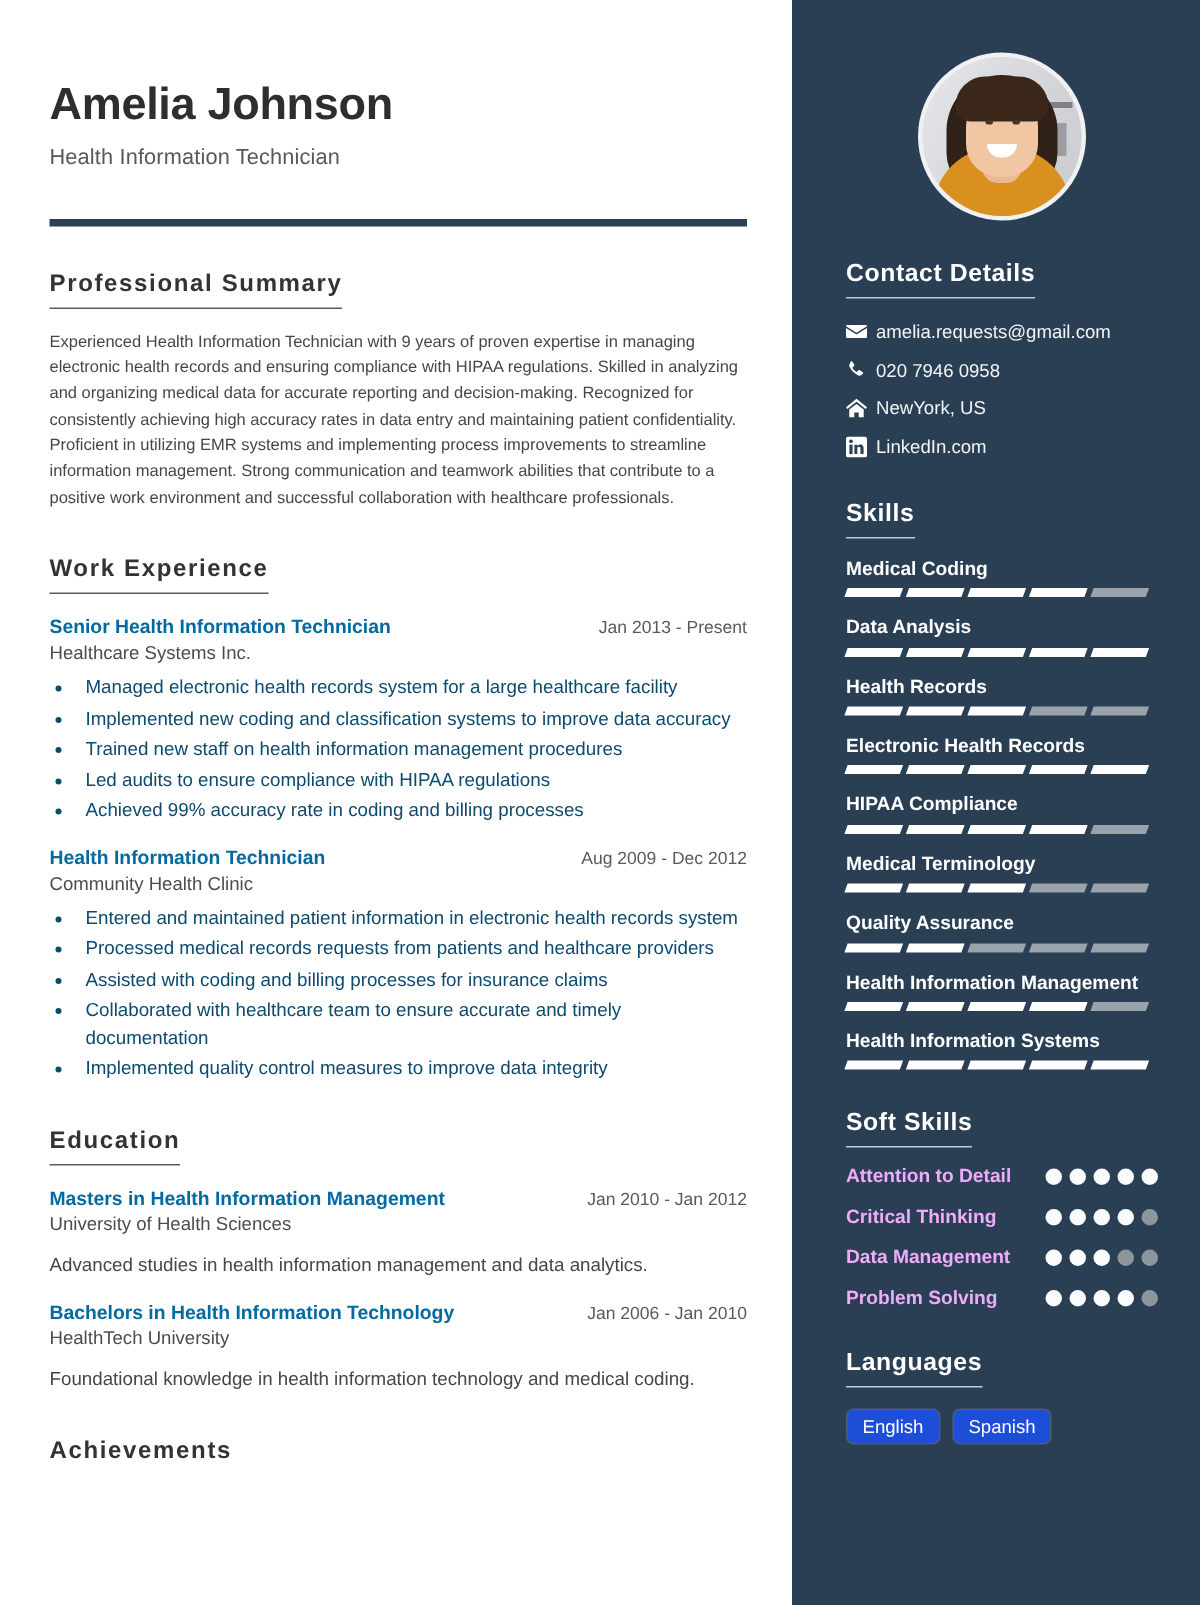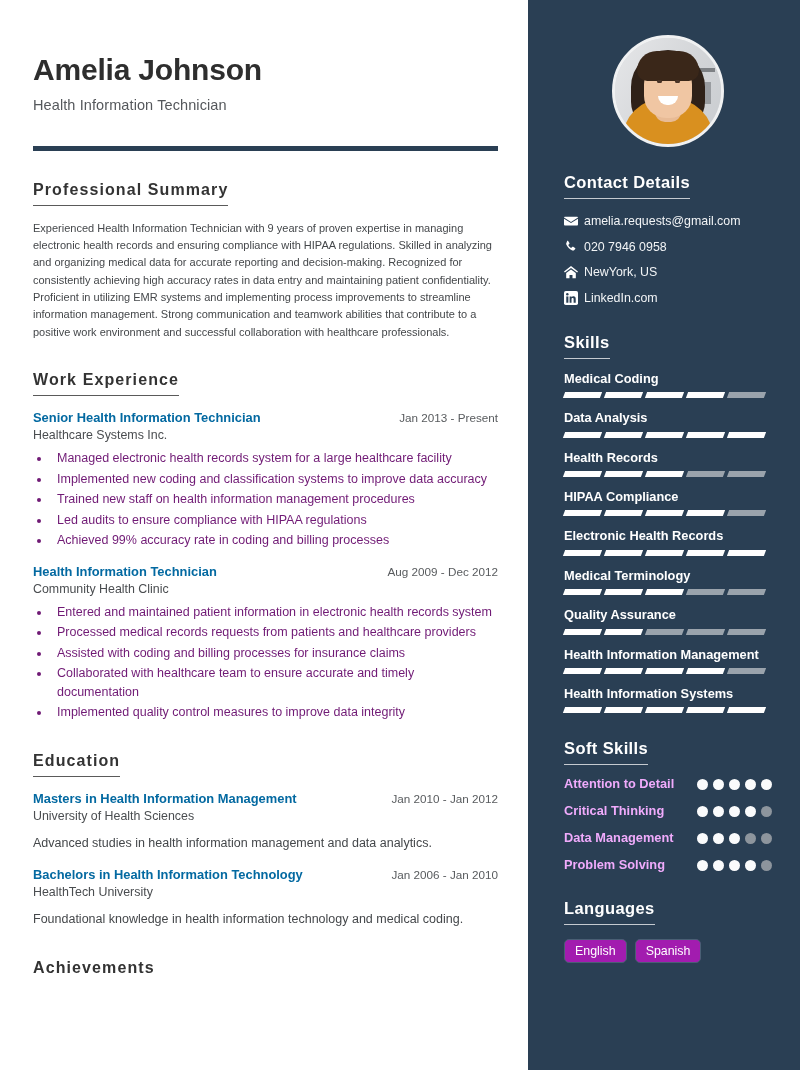--- a/index.html
+++ b/index.html
@@ -45,21 +45,21 @@
 
   .entry { margin-top: 14px; }
   .entry-head { display: flex; justify-content: space-between; align-items: baseline; }
   .entry-title { font-size: 12.9px; font-weight: bold; color: #0369a1; }
   .entry-date { font-size: 11.7px; color: #585b5e; white-space: nowrap; padding-left: 10px; }
   .entry-org { font-size: 12.4px; color: #4a4d50; margin-top: 3px; }
   .entry-desc { font-size: 12.5px; color: #44474a; line-height: 1.55; margin-top: 11px; }
 
   ul.bullets { margin: 7px 0 0 18px; }
   ul.bullets li {
-    font-size: 12.5px; color: #701a75; line-height: 1.48;
+    font-size: 12.5px; color: #0c4a6e; line-height: 1.48;
     margin-bottom: 2px; padding-left: 6px;
   }
 
   
   .sidebar {
     width: 272px; height: 1070px;
     background: #2a3f54; color: #ffffff;
     padding: 35px 28px 0 36px;
   }
   .avatar-wrap { display: flex; justify-content: center; }
@@ -128,21 +128,21 @@
 
   .soft-row { display: flex; align-items: center; justify-content: space-between; margin-top: 11px; }
   .soft-name { font-size: 12.8px; font-weight: bold; color: #f0abfc; line-height: 1.25; max-width: 120px; }
   .dots { display: flex; gap: 5px; flex: 0 0 auto; }
   .dot { width: 11px; height: 11px; border-radius: 50%; background: #8d959d; }
   .dot.on { background: #fafbfc; }
 
   .lang-wrap { display: flex; gap: 8px; margin-top: 14px; flex-wrap: wrap; }
   .lang-chip {
     font-size: 12.4px; color: #ffffff;
-    background: #a21caf; border: 1px solid #4a5f74;
+    background: #1d4ed8; border: 1px solid #4a5f74;
     border-radius: 5px; padding: 4px 10px;
   }
 </style>
 </head>
 <body>
 
 <div class="page">
 
   <div class="main">
 
@@ -310,37 +310,37 @@
             <div class="skill-name">Health Records</div>
             <div class="bar">
               <span class="seg on"></span>
               <span class="seg on"></span>
               <span class="seg on"></span>
               <span class="seg"></span>
               <span class="seg"></span>
             </div>
           </div>
           <div class="skill-block">
+            <div class="skill-name">Electronic Health Records</div>
+            <div class="bar">
+              <span class="seg on"></span>
+              <span class="seg on"></span>
+              <span class="seg on"></span>
+              <span class="seg on"></span>
+              <span class="seg on"></span>
+            </div>
+          </div>
+          <div class="skill-block">
             <div class="skill-name">HIPAA Compliance</div>
             <div class="bar">
               <span class="seg on"></span>
               <span class="seg on"></span>
               <span class="seg on"></span>
               <span class="seg on"></span>
               <span class="seg"></span>
-            </div>
-          </div>
-          <div class="skill-block">
-            <div class="skill-name">Electronic Health Records</div>
-            <div class="bar">
-              <span class="seg on"></span>
-              <span class="seg on"></span>
-              <span class="seg on"></span>
-              <span class="seg on"></span>
-              <span class="seg on"></span>
             </div>
           </div>
           <div class="skill-block">
             <div class="skill-name">Medical Terminology</div>
             <div class="bar">
               <span class="seg on"></span>
               <span class="seg on"></span>
               <span class="seg on"></span>
               <span class="seg"></span>
               <span class="seg"></span>

